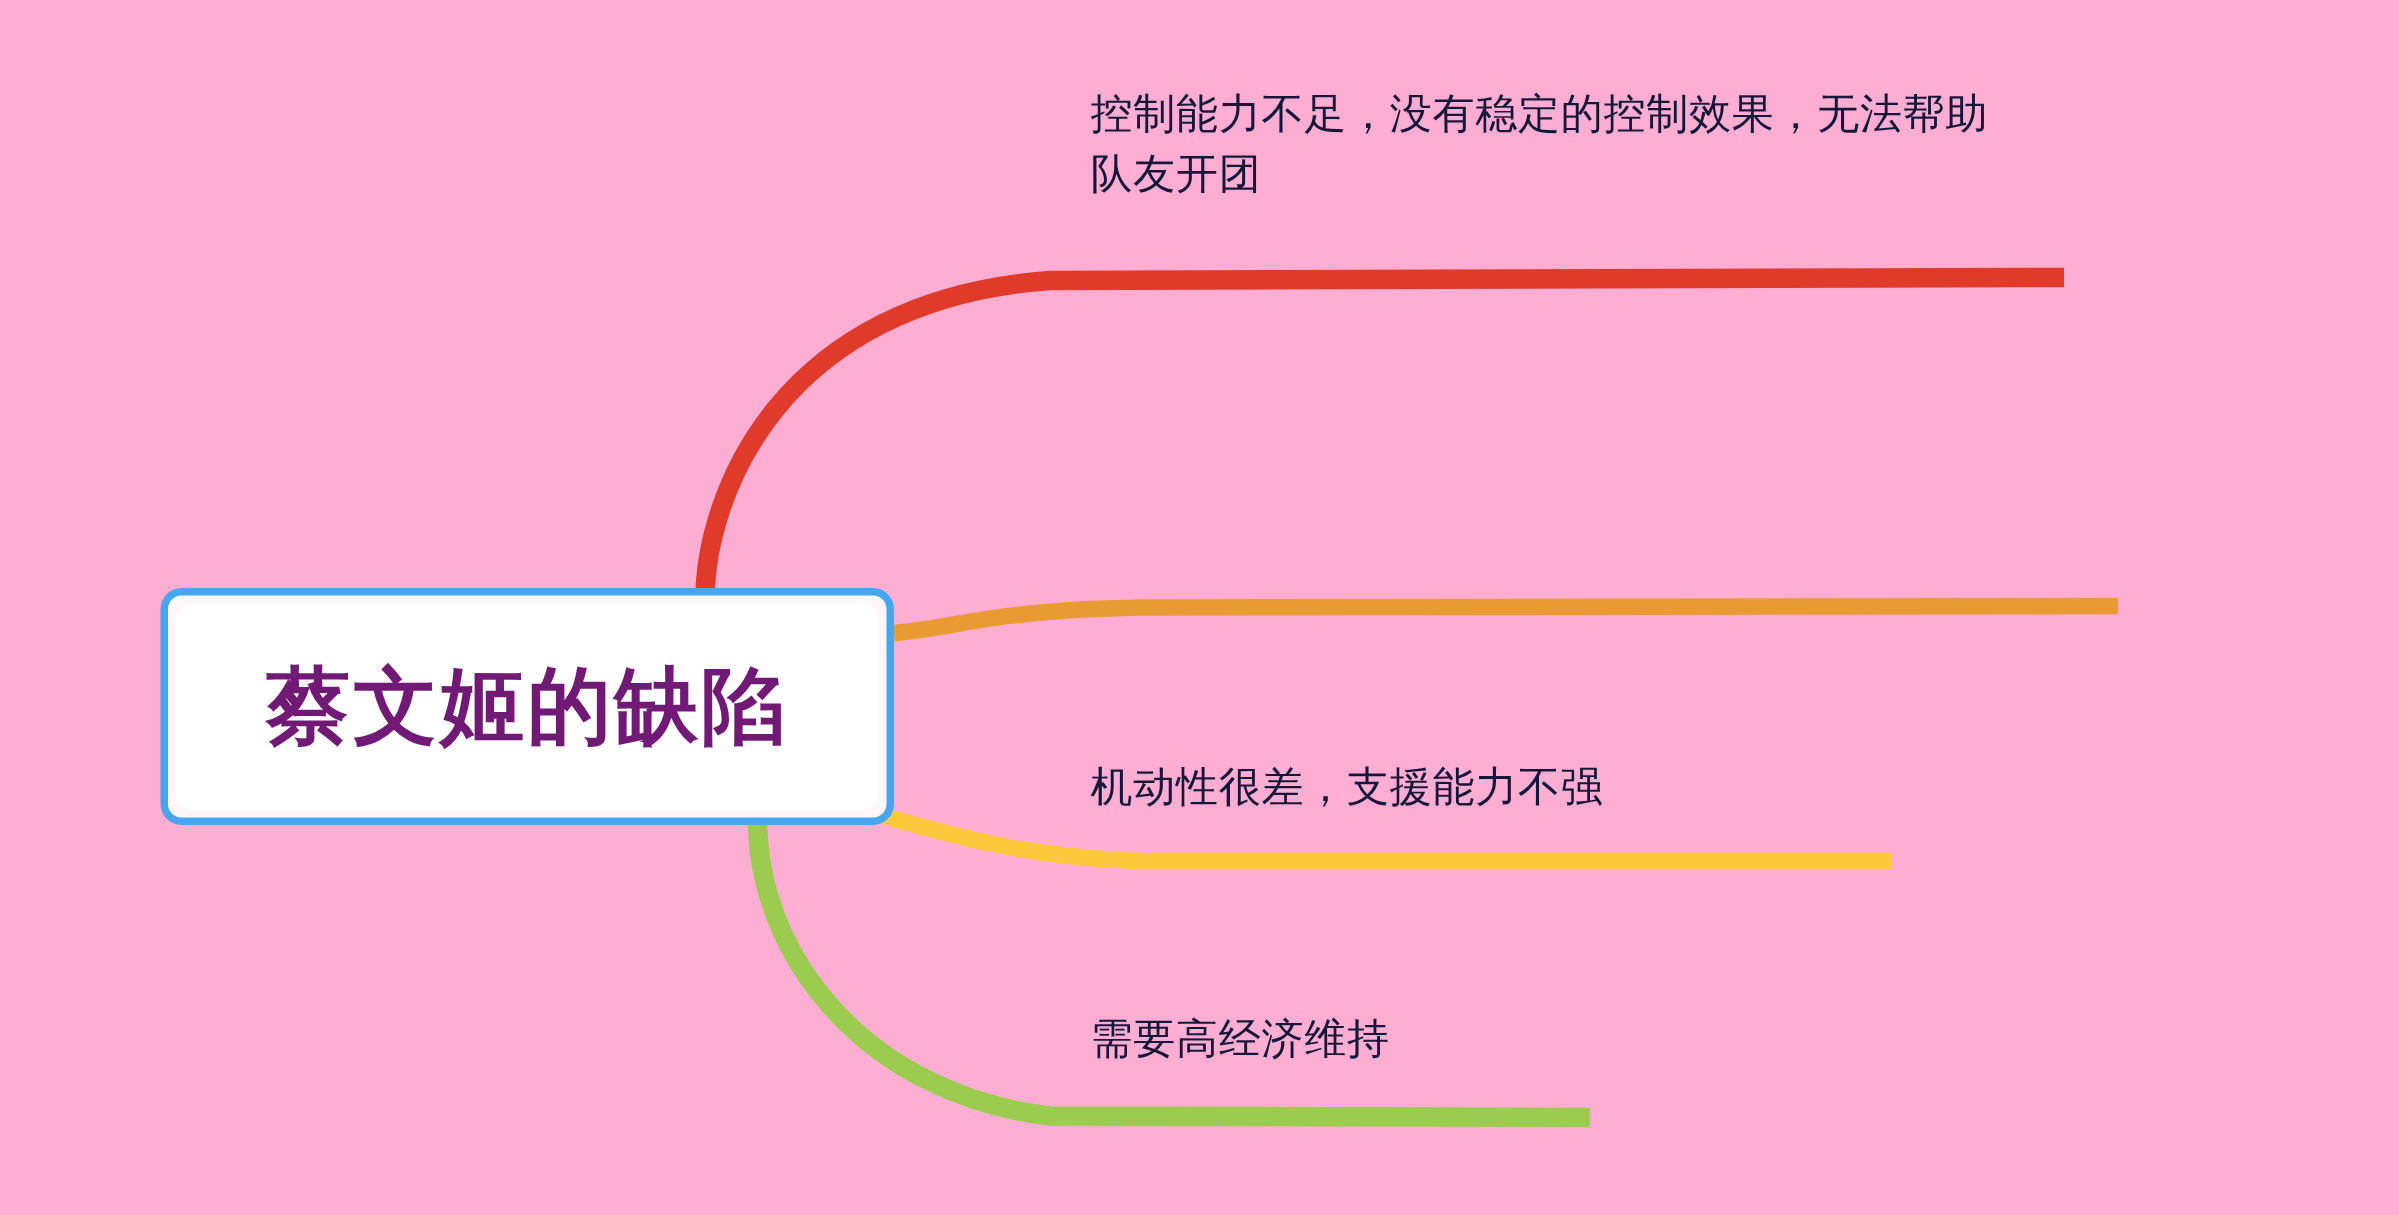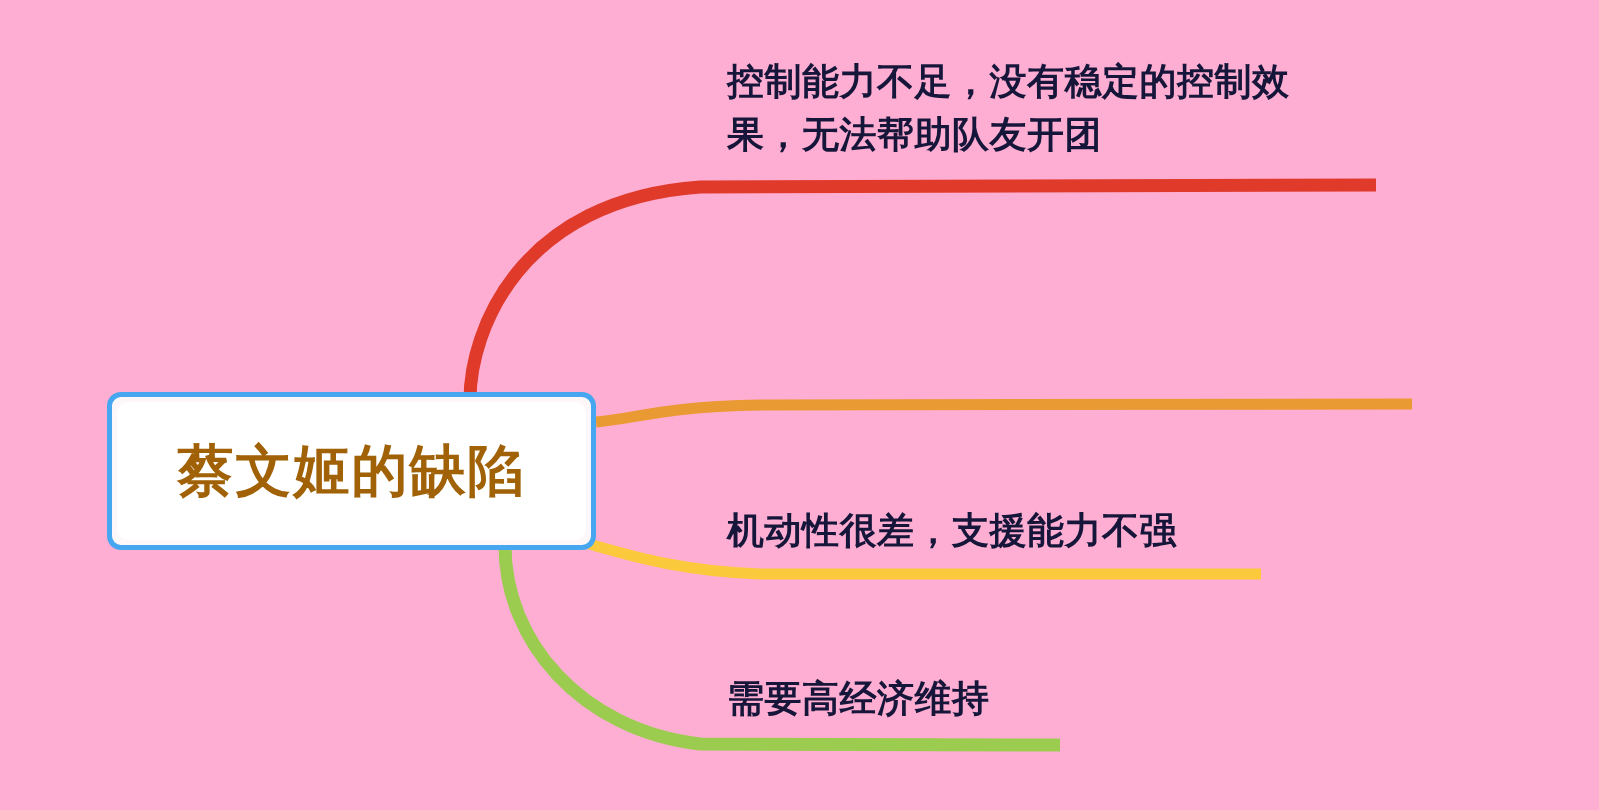--- a/index.html
+++ b/index.html
@@ -51,29 +51,29 @@
     right: 5px;
     bottom: 5px;
     background: #ffffff;
     border-radius: 12px;
   }
   .central-node-label {
     position: relative;
     z-index: 2;
     font-size: 56px;
     font-weight: bold;
-    color: #a16207;
+    color: #701a75;
     letter-spacing: 2px;
     line-height: 1;
     white-space: nowrap;
   }
   .branch-label {
     position: absolute;
-    font-size: 37px;
-    font-weight: bold;
+    font-size: 28px;
+    font-weight: normal;
     color: #15163a;
     line-height: 1.42;
     letter-spacing: 0.5px;
     z-index: 4;
   }
   .branch-label-1 { left: 727px; top: 56px;  width: 620px; }
   .branch-label-2 { left: 727px; top: 285px; width: 660px; }
   .branch-label-3 { left: 727px; top: 505px; width: 640px; }
   .branch-label-4 { left: 727px; top: 673px; width: 560px; }
 </style>

